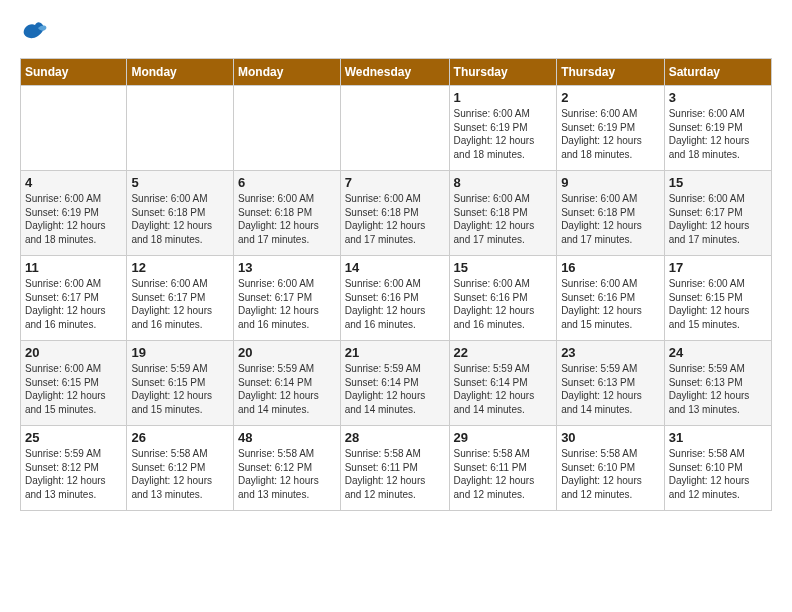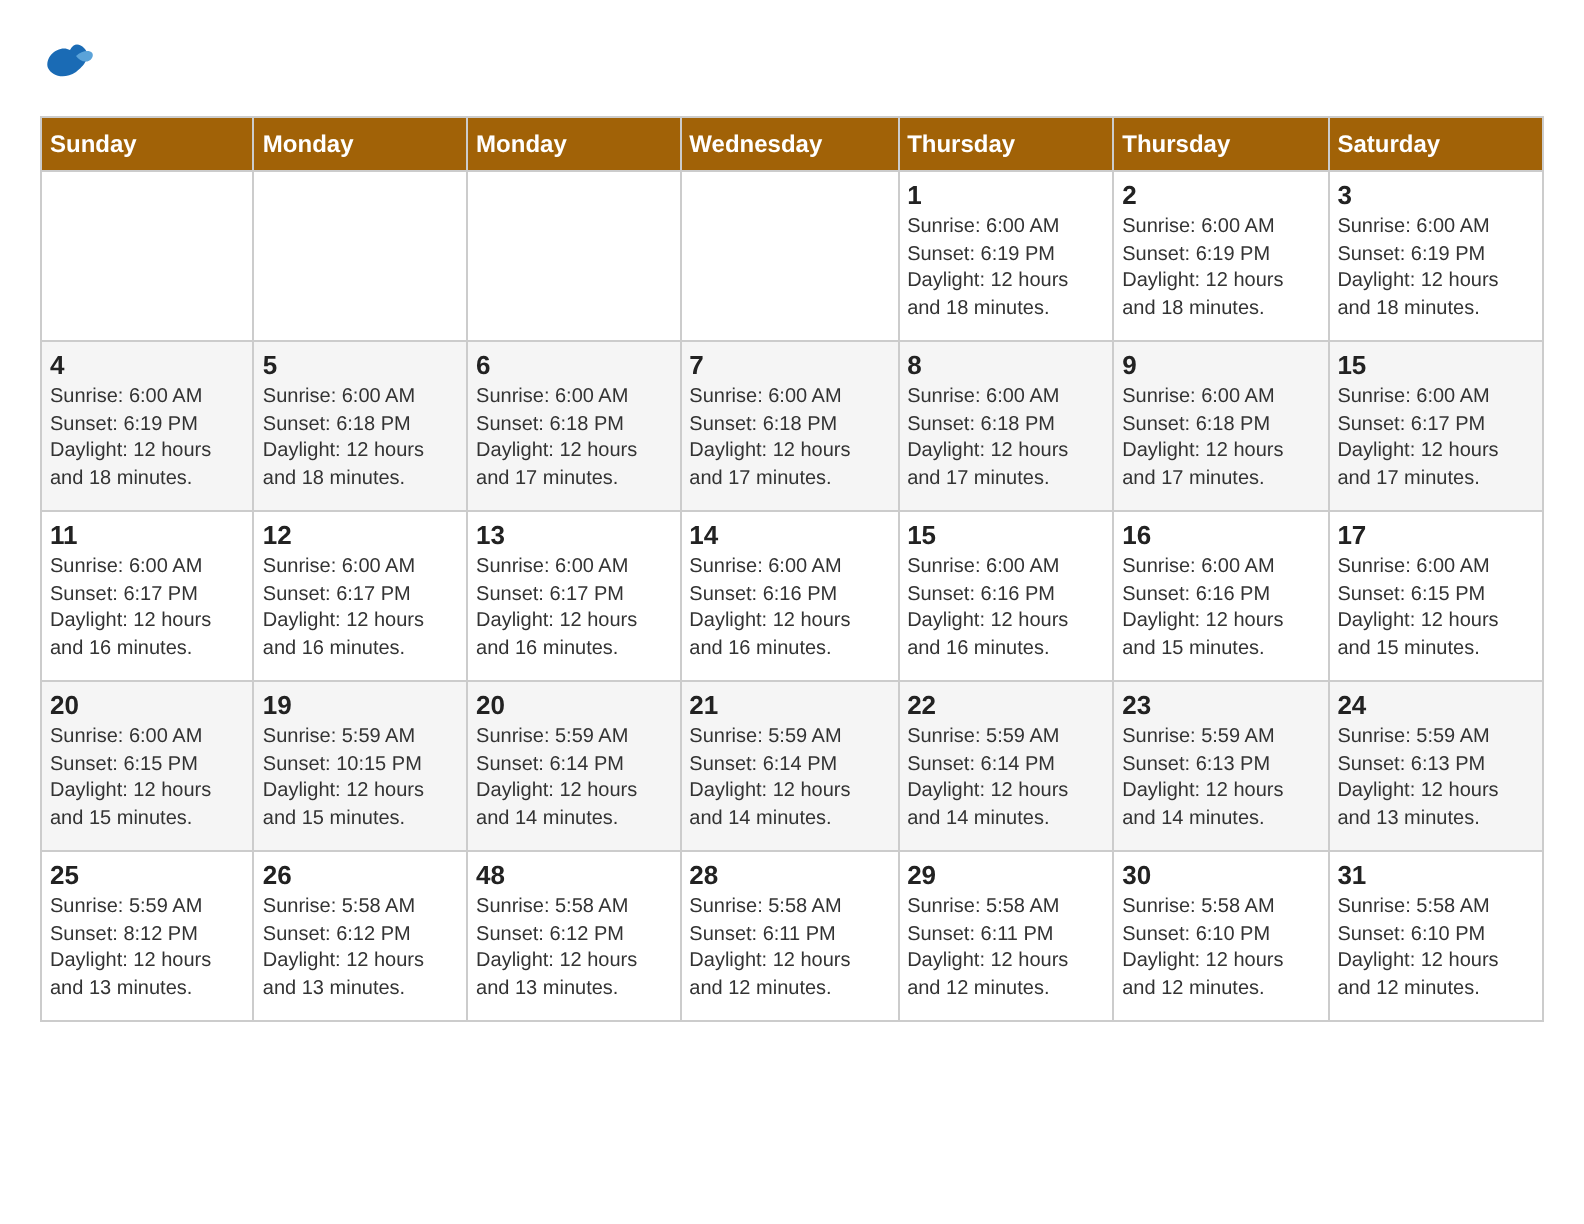--- a/index.html
+++ b/index.html
@@ -251,21 +251,21 @@
         <td>
           <div class="day-number">20</div>
           <div class="day-detail">Sunrise: 6:00 AM
 Sunset: 6:15 PM
 Daylight: 12 hours
 and 15 minutes.</div>
         </td>
         <td>
           <div class="day-number">19</div>
           <div class="day-detail">Sunrise: 5:59 AM
-Sunset: 10:15 PM
+Sunset: 6:15 PM
 Daylight: 12 hours
 and 15 minutes.</div>
         </td>
         <td>
           <div class="day-number">20</div>
           <div class="day-detail">Sunrise: 5:59 AM
 Sunset: 6:14 PM
 Daylight: 12 hours
 and 14 minutes.</div>
         </td>

